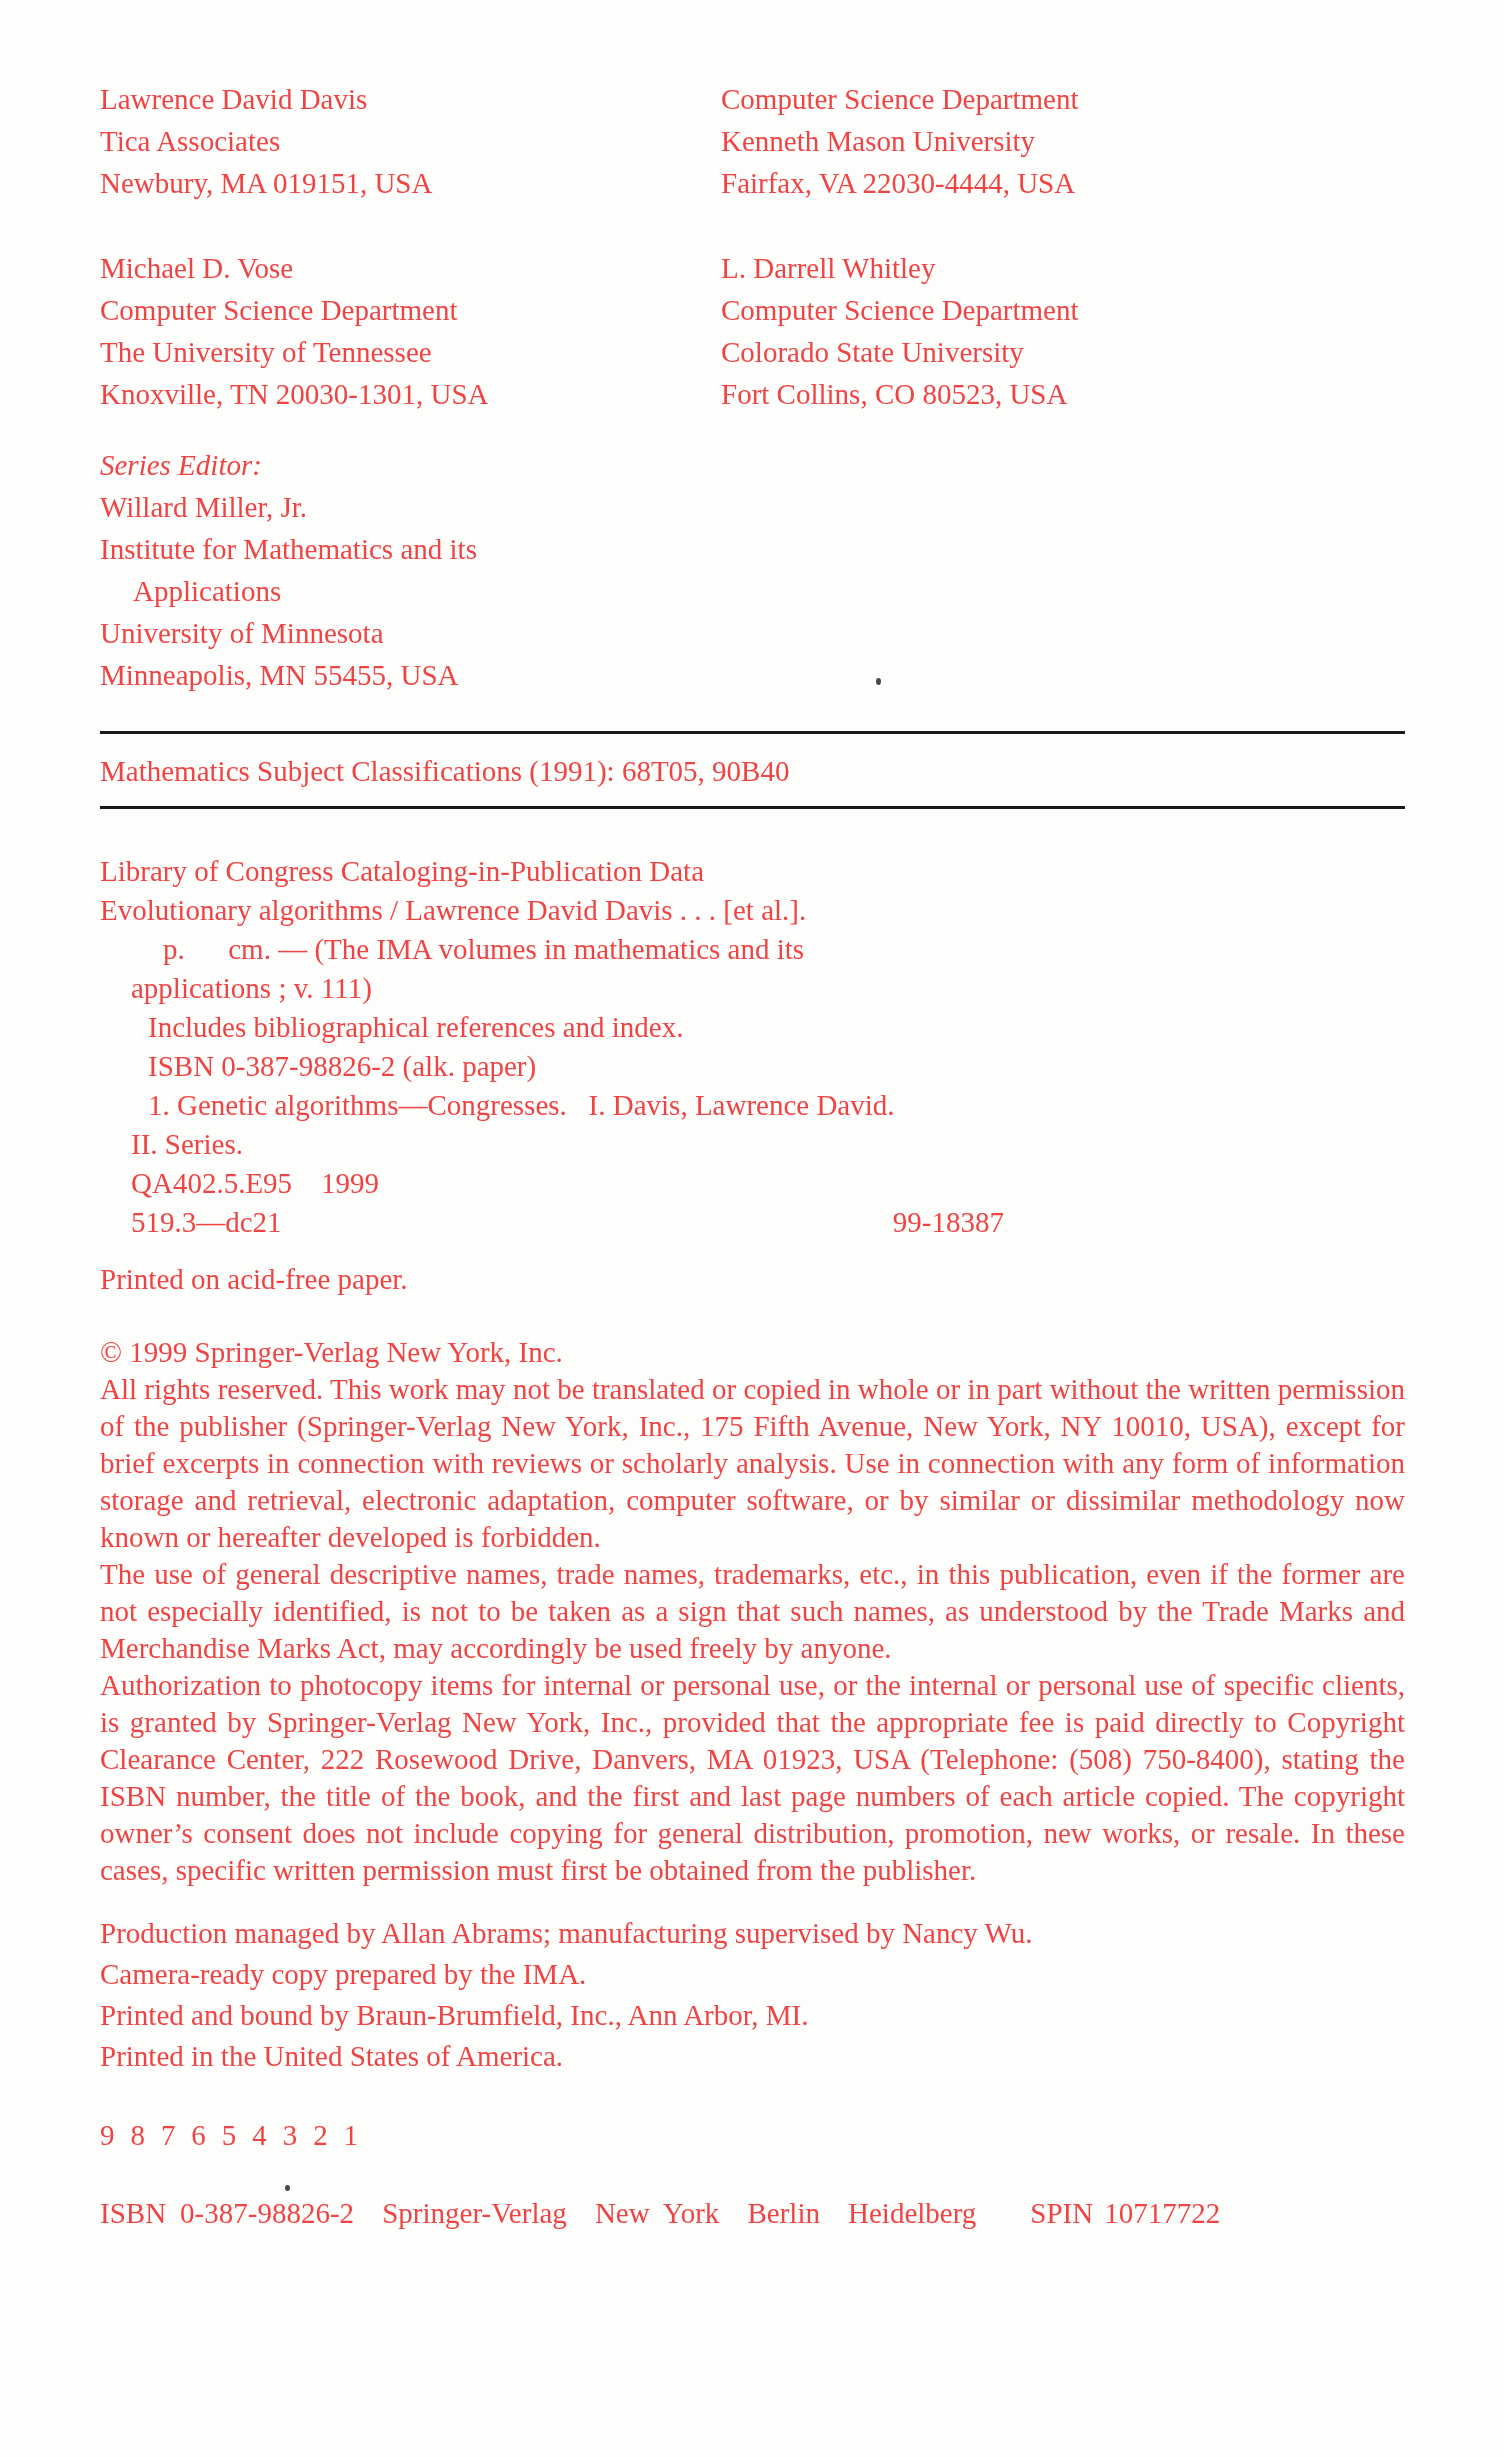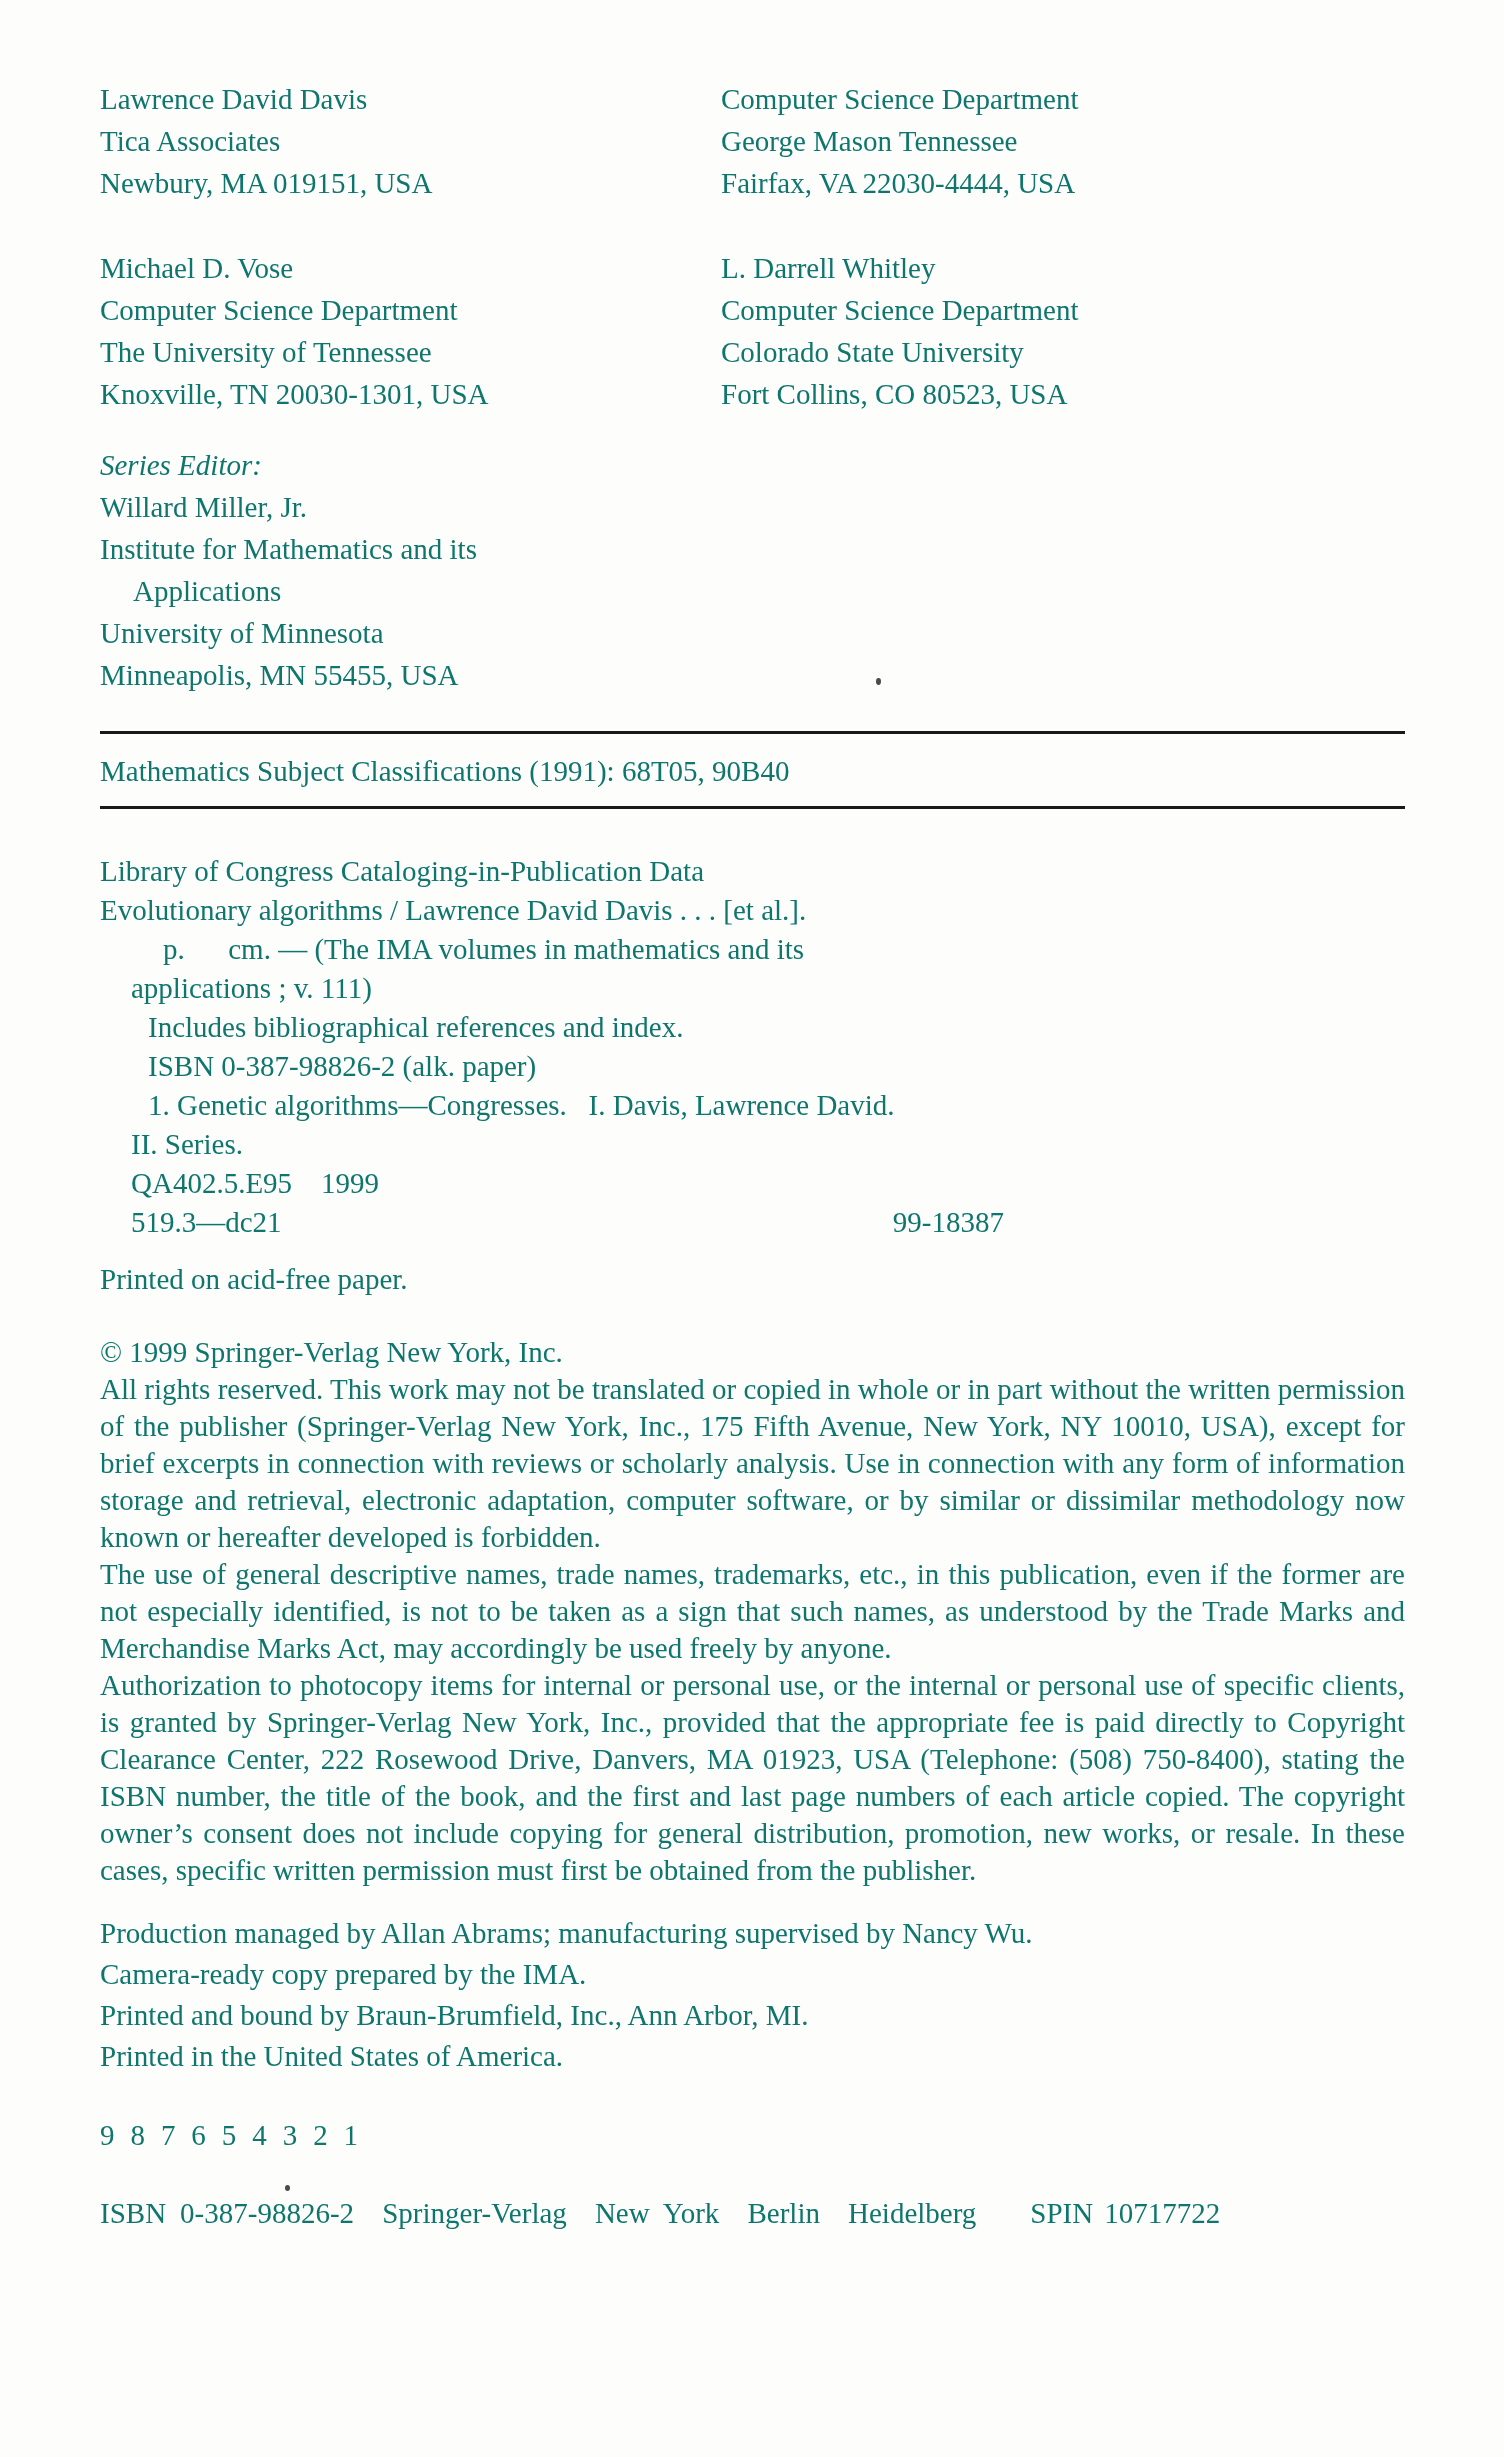--- a/index.html
+++ b/index.html
@@ -5,21 +5,21 @@
   * { margin: 0; padding: 0; box-sizing: border-box; }
   html, body { background: #ffffff; }
   body {
     width: 1504px; height: 2458px;
     font-family: "Liberation Serif", "DejaVu Serif", serif;
   }
   .page {
     position: relative;
     width: 1504px; height: 2458px;
     background: #fdfdfc;
-    color: #0f766e;
+    color: #ef4444;
     font-size: 29px;
     line-height: 38px;
     padding: 78px 99px 0 100px;
     overflow: hidden;
   }
 
   
   .authors-grid { display: grid; grid-template-columns: 621px 1fr; }
   .author-block .line { line-height: 42px; }
   .row2 { margin-top: 43px; }
@@ -70,21 +70,21 @@
 <div class="page">
 
   <section class="authors-grid">
     <div class="author-block">
       <div class="line">Lawrence David Davis</div>
       <div class="line">Tica Associates</div>
       <div class="line">Newbury, MA 019151, USA</div>
     </div>
     <div class="author-block">
       <div class="line">Computer Science Department</div>
-      <div class="line">George Mason Tennessee</div>
+      <div class="line">Kenneth Mason University</div>
       <div class="line">Fairfax, VA 22030-4444, USA</div>
     </div>
   </section>
 
   <section class="authors-grid row2">
     <div class="author-block">
       <div class="line">Michael D. Vose</div>
       <div class="line">Computer Science Department</div>
       <div class="line">The University of Tennessee</div>
       <div class="line">Knoxville, TN 20030-1301, USA</div>

